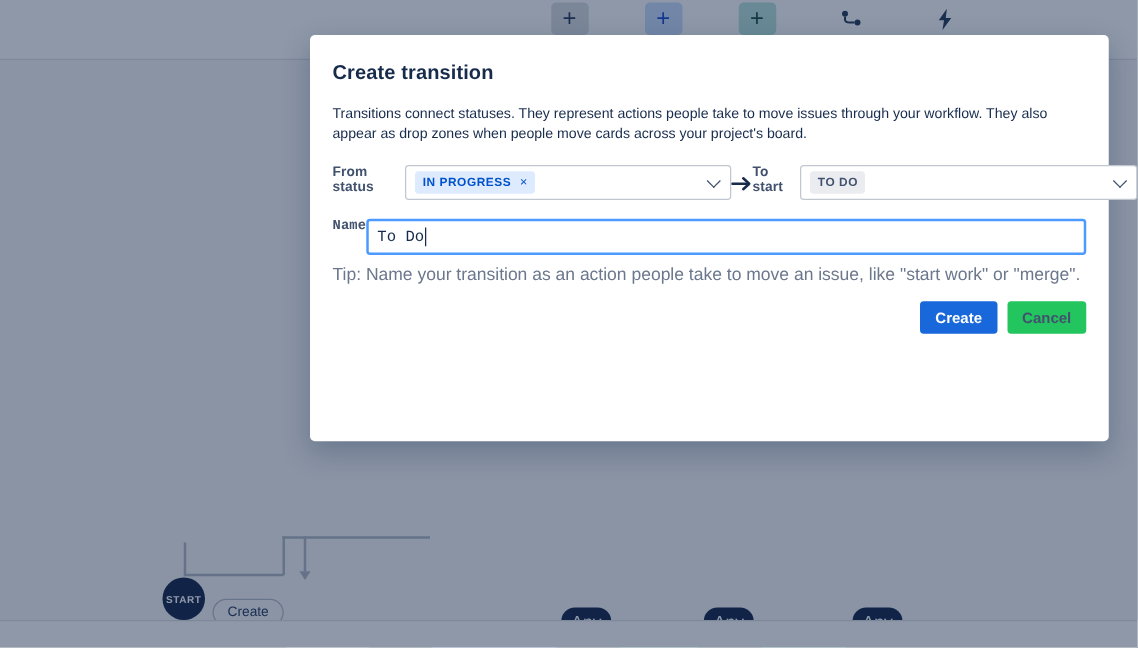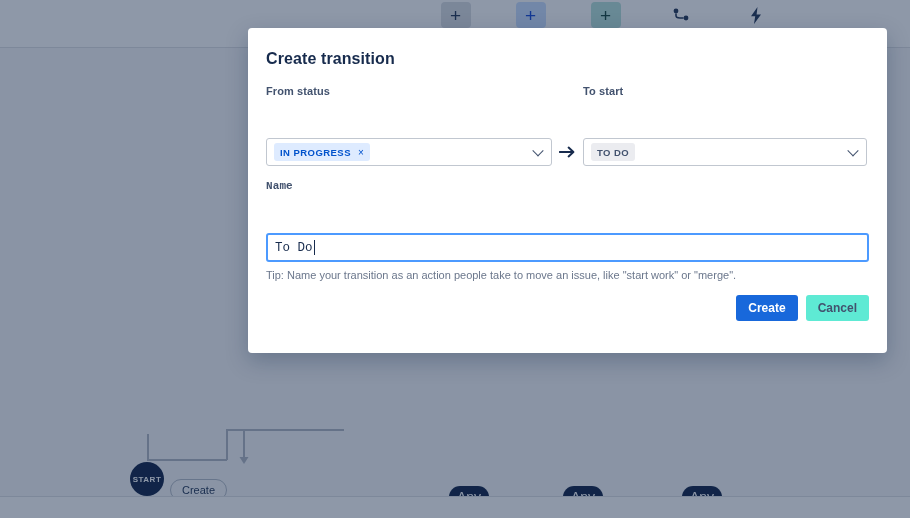--- a/index.html
+++ b/index.html
@@ -111,21 +111,21 @@
   .modal-desc {
     margin-top: 15px;
     font-size: 11.3px; line-height: 16px; color: #172B4D;
     max-width: 600px;
   }
 
   .field-row {
     margin-top: 17px;
     display: flex; align-items: flex-end;
   }
-  .field { display: flex; flex-direction: column; gap: 36px; }
+  .field { display: flex; flex-direction: row; }
   .field-label {
     font-size: 11px; font-weight: bold; color: #42526E;
     margin-bottom: 5px; letter-spacing: 0.1px;
   }
   .select-box {
     height: 28px;
     border: 1px solid #C1C7D0;
     border-radius: 3px;
     background: #FFFFFF;
     display: flex; align-items: center;
@@ -170,36 +170,36 @@
     font-size: 12.5px; color: #172B4D;
   }
   .caret {
     display: inline-block;
     width: 1px; height: 15px;
     background: #172B4D;
     margin-left: 1px;
   }
   .tip {
     margin-top: 7px;
-    font-size: 11px; color: #6B778C;
+    font-size: 14px; color: #6B778C;
   }
   .actions {
     margin-top: 14px;
     display: flex; justify-content: flex-end; gap: 8px;
   }
   .btn {
     height: 26px; padding: 0 12px;
     border-radius: 3px; border: none;
     font-size: 12px; font-weight: bold;
     font-family: "Liberation Sans", sans-serif;
     cursor: pointer;
     display: flex; align-items: center;
   }
   .btn.primary { background: #1868DB; color: #FFFFFF; }
-  .btn.subtle  { background: #5eead4; color: #42526E; }
+  .btn.subtle  { background: #22c55e; color: #42526E; }
 </style>
 </head>
 <body>
 
 <div class="app-bg">
 
   <div class="app-topbar">
     <div class="toolbar">
 
       <div class="tool">
@@ -291,20 +291,21 @@
     <div class="canvas-footer"></div>
   </div>
 </div>
 
 <div class="scrim"></div>
 
 <div class="modal">
 
   <div class="modal-title">Create transition</div>
 
+  <div class="modal-desc">Transitions connect statuses. They represent actions people take to move issues through your workflow. They also appear as drop zones when people move cards across your project's board.</div>
 
   <div class="field-row">
 
     <div class="field">
       <div class="field-label">From status</div>
       <div class="select-box from">
         <span class="chip blue">
           <span>IN PROGRESS</span>
           <span class="chip-x">×</span>
         </span>

